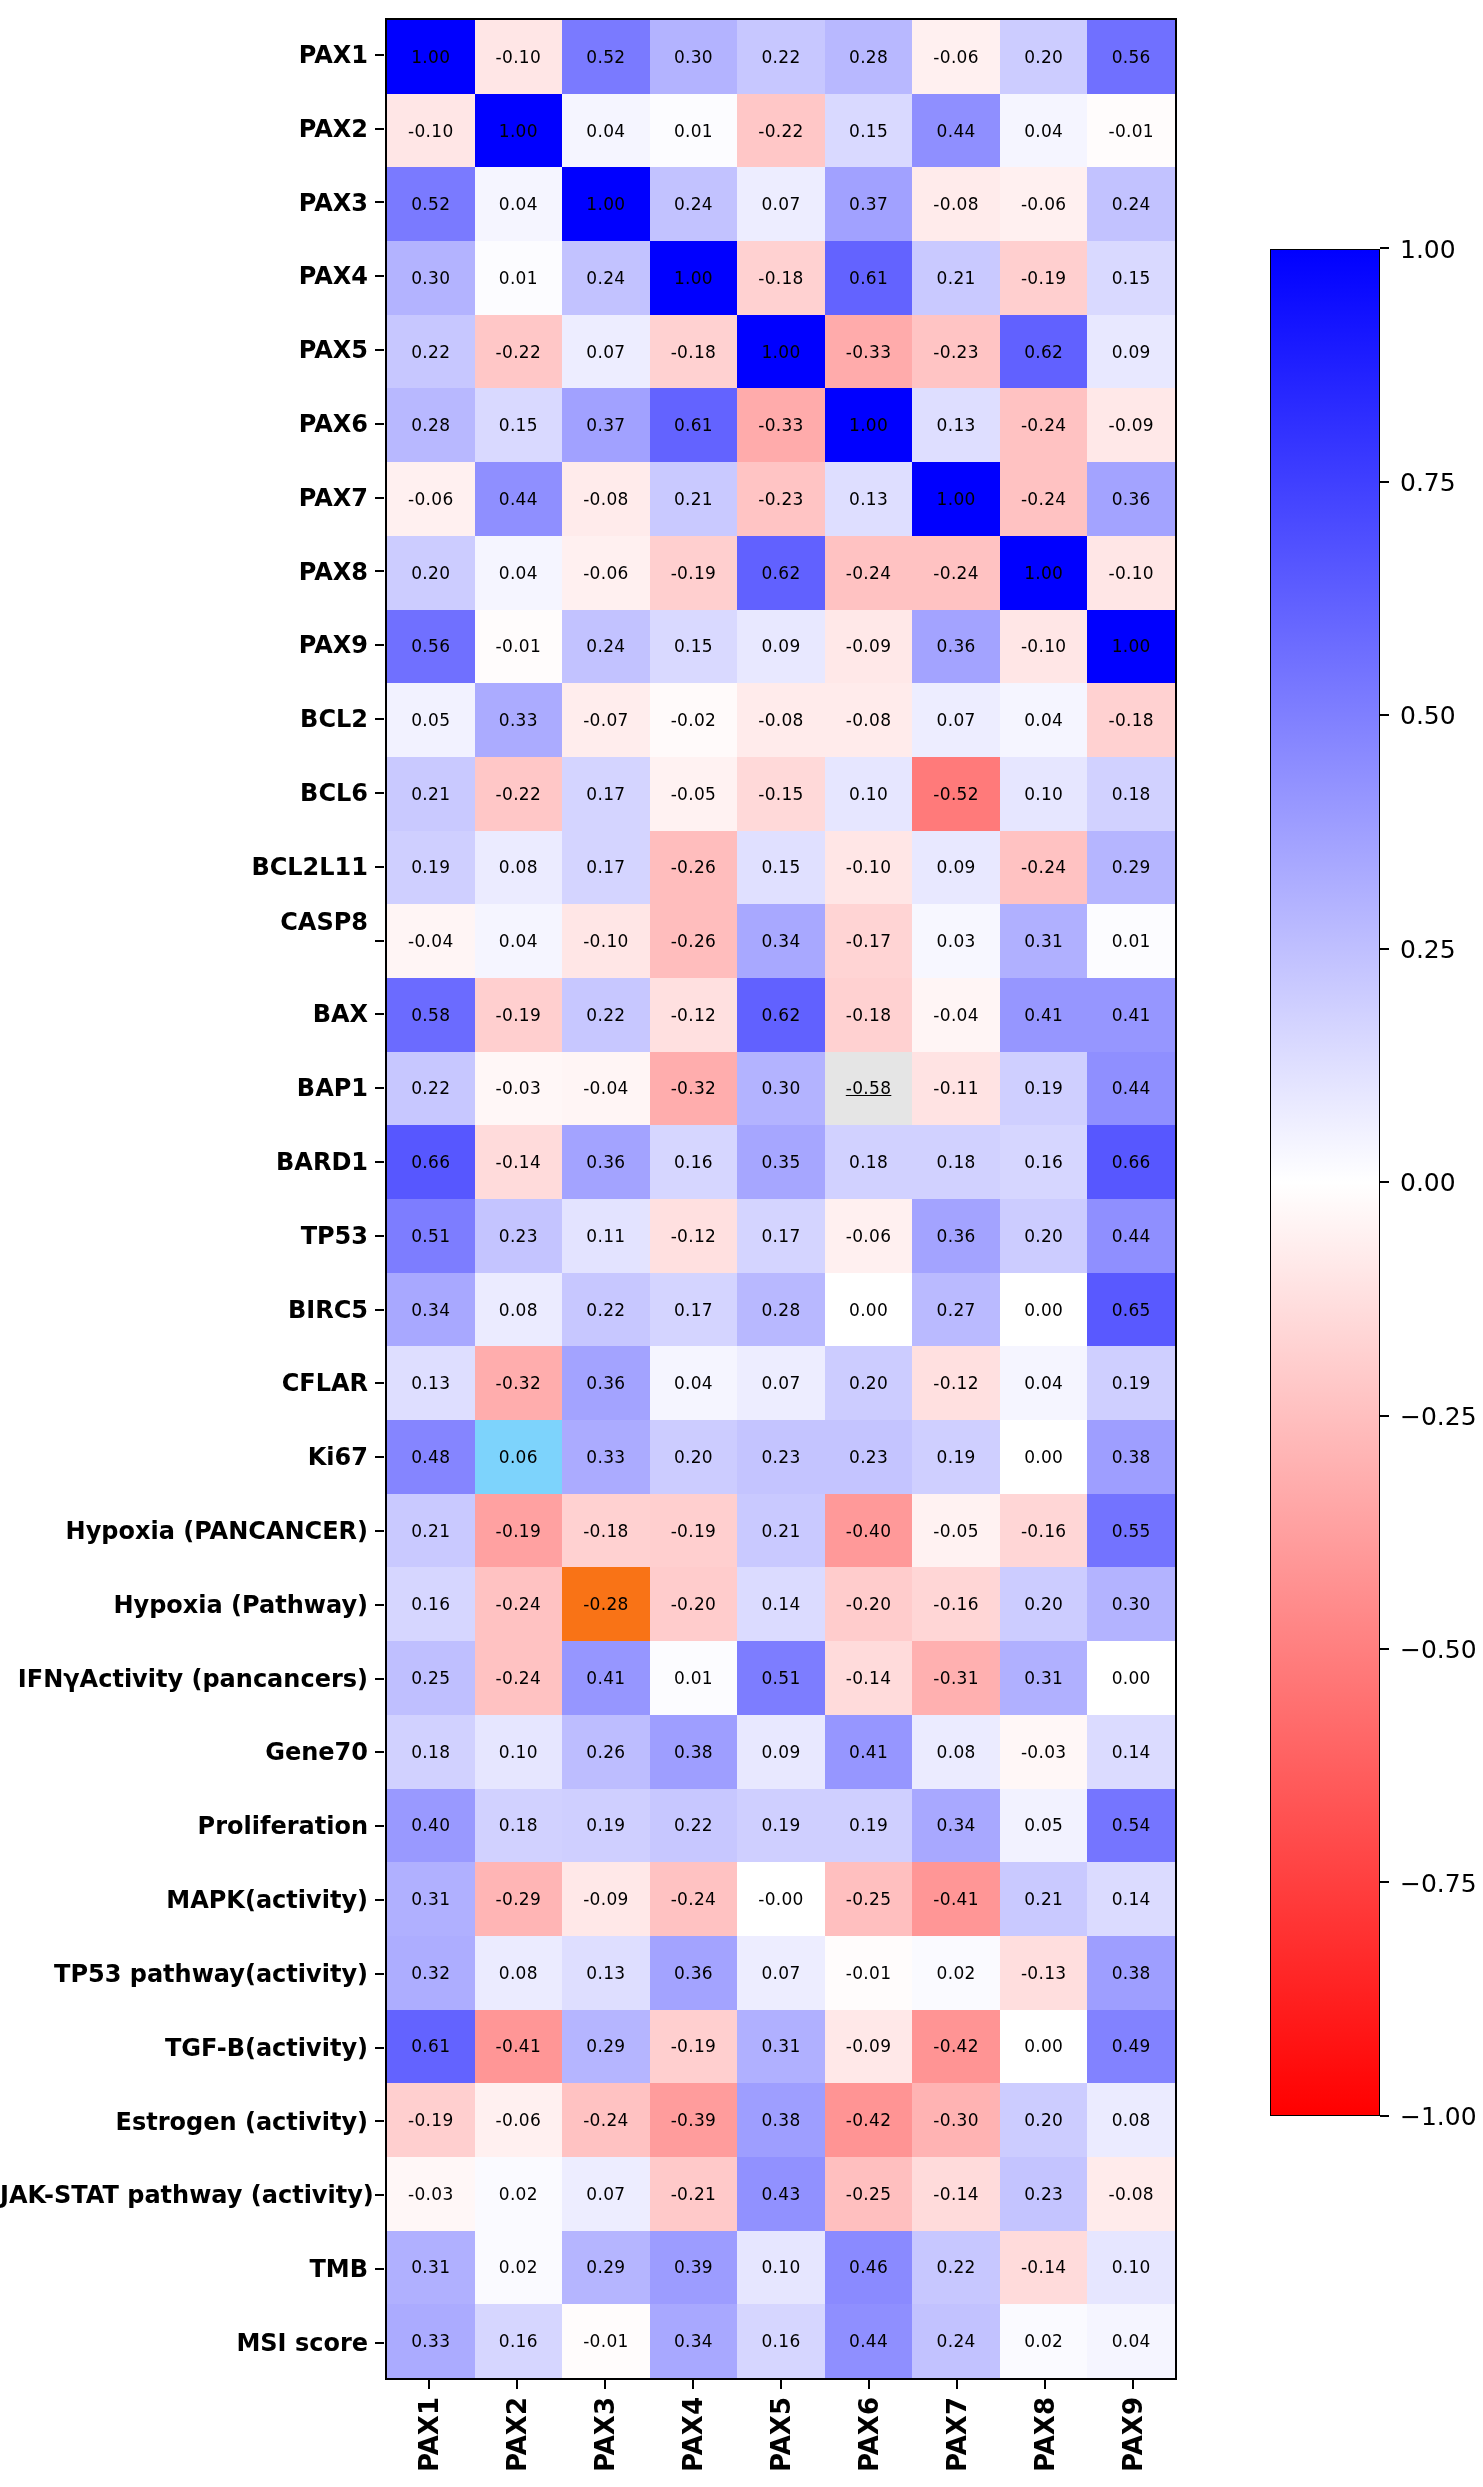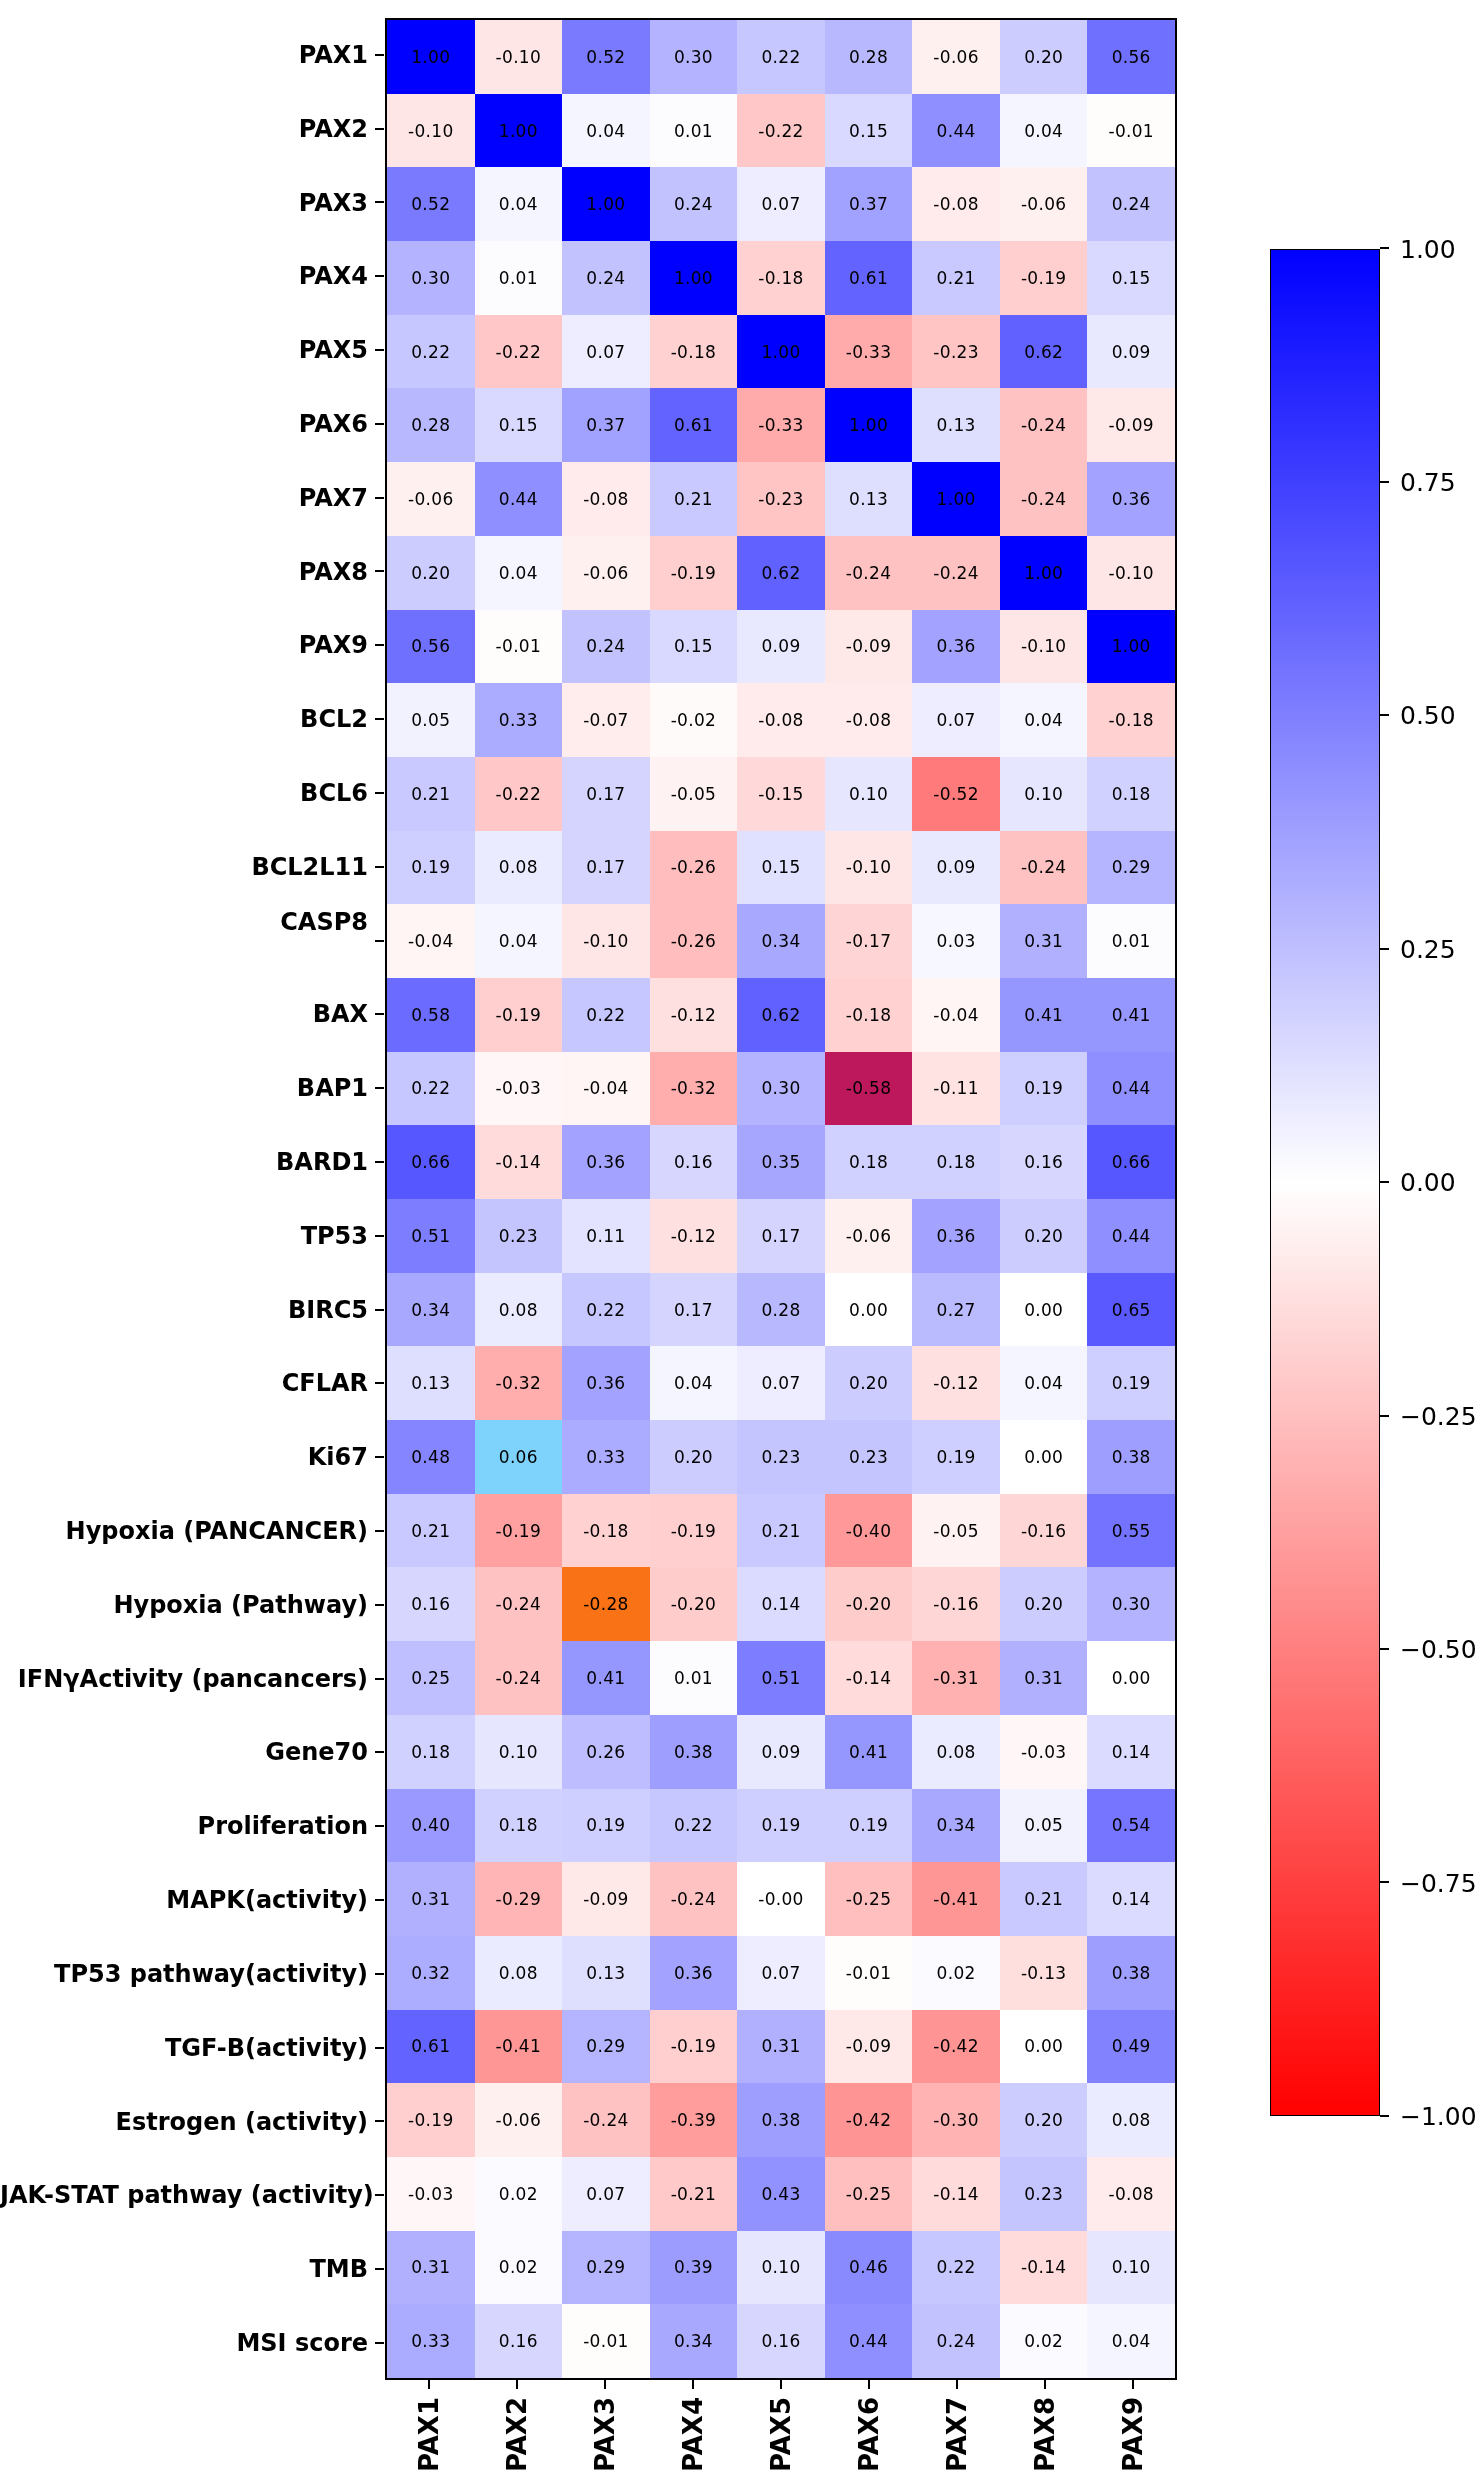--- a/index.html
+++ b/index.html
@@ -303,21 +303,21 @@
         <div class="cell" style="background: rgb(97, 97, 255);">0.62</div>
         <div class="cell" style="background: rgb(255, 209, 209);">-0.18</div>
         <div class="cell" style="background: rgb(255, 245, 245);">-0.04</div>
         <div class="cell" style="background: rgb(150, 150, 255);">0.41</div>
         <div class="cell" style="background: rgb(150, 150, 255);">0.41</div>
         <div class="cell" style="background: rgb(199, 199, 255);">0.22</div>
         <div class="cell" style="background: rgb(255, 247, 247);">-0.03</div>
         <div class="cell" style="background: rgb(255, 245, 245);">-0.04</div>
         <div class="cell" style="background: rgb(255, 173, 173);">-0.32</div>
         <div class="cell" style="background: rgb(179, 179, 255);">0.30</div>
-        <div class="cell" style="background: #be185d;">-0.58</div>
+        <div class="cell" style="background: #e5e5e5; text-decoration: underline;">-0.58</div>
         <div class="cell" style="background: rgb(255, 227, 227);">-0.11</div>
         <div class="cell" style="background: rgb(207, 207, 255);">0.19</div>
         <div class="cell" style="background: rgb(143, 143, 255);">0.44</div>
         <div class="cell" style="background: rgb(87, 87, 255);">0.66</div>
         <div class="cell" style="background: rgb(255, 219, 219);">-0.14</div>
         <div class="cell" style="background: rgb(163, 163, 255);">0.36</div>
         <div class="cell" style="background: rgb(214, 214, 255);">0.16</div>
         <div class="cell" style="background: rgb(166, 166, 255);">0.35</div>
         <div class="cell" style="background: rgb(209, 209, 255);">0.18</div>
         <div class="cell" style="background: rgb(209, 209, 255);">0.18</div>

